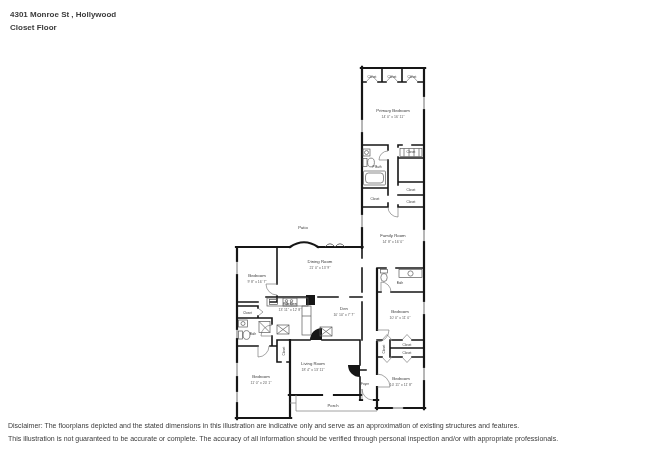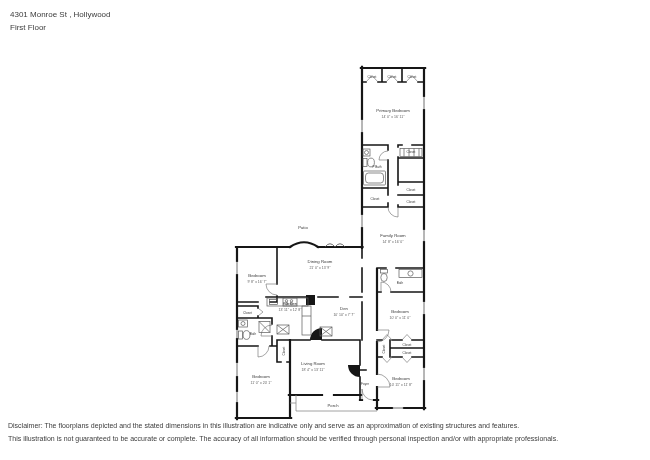--- a/index.html
+++ b/index.html
@@ -1,18 +1,18 @@
 <!DOCTYPE html>
 <html><head>
 <meta charset="utf-8">
 <style>
   html,body{margin:0;padding:0;background:#fff;}
   .page{position:relative;width:650px;height:460px;background:#ffffff;overflow:hidden;
         font-family:"Liberation Sans",sans-serif;color:#3c3c3c;}
-  .header{position:absolute;left:10px;top:8px;font-size:8px;line-height:13px;color:#3c3c3c;}
+  .header{position:absolute;left:10px;top:8px;font-size:8px;line-height:13px;color:#3c3c3c;font-weight:bold;}
   .disclaimer{position:absolute;left:8px;top:419px;font-size:7px;line-height:13px;color:#3c3c3c;}
   svg{position:absolute;left:0;top:0;}
   .wall-ext{stroke:#161616;stroke-width:2.2;fill:none;stroke-linecap:square;}
   .wall-int{stroke:#161616;stroke-width:1.6;fill:none;stroke-linecap:square;}
   .win{stroke:#4a4a4a;stroke-width:0.8;fill:none;}
   .arc{stroke:#6a6a6a;stroke-width:0.6;fill:none;}
   .fix{stroke:#5a5a5a;stroke-width:0.7;fill:none;}
   .thin{stroke:#8a8a8a;stroke-width:0.8;fill:none;}
   .wedge{fill:#161616;stroke:none;}
   .blk{fill:#161616;stroke:none;}
@@ -22,21 +22,21 @@
   .rsmall{font-size:3.1px;}
   .rarea{font-size:4.2px;}
 </style>
 </head>
 <body>
 
 <div class="page">
 
   <div class="header">
     <div>4301 Monroe St , Hollywood</div>
-    <div>First Floor</div>
+    <div>Closet Floor</div>
   </div>
 
   <svg width="650" height="460" viewBox="0 0 650 460">
 
     <g>
       <path class="wall-ext" d="M360.9,68 H425.1 M424,68 V96 M424,110 V229 M424,242 V301 M424,315 V367 M424,381 V409.1 M425.1,408 H404 M392,408 H375.9 M377,409.1 V387 M377,374 V342 M377,330 V269 M362,248 V228 M362,214 V133 M362,119 V66.9"></path>
       <path class="wall-ext" d="M236,247 H290 M318,247 H362.5 M237,248 V261 M237,275 V329 M237,339 V362 M237,377 V391 M237,403 V419.1 M235.9,418 H291.1 M290,418 V395 M290,396 V340 M288.9,395 H322 M334,395 H361.1 M360,400 H362 M374,400 H378.1"></path>
       <path class="wall-ext" d="M290,247 Q304,237.5 318,247"></path>
       <path class="wall-int" d="M362,82 H366 M378,82 H386 M398,82 H406 M418,82 H424 M382,68 V82 M402,68 V82 M362,145 H388 M398,145 H402 M412,145 H424 M388,145 V150 M388,160 V195 M388,203 V207 M398,145 V147 M398,157 V185 M398,205 V207 M398,158 H424 M398,182 H424 M398,195 H424 M362,188 H388 M362,207 H388 M398,207 H424 M362,247 V258"></path>
       <path class="wall-int" d="M377,268 H386 M396,268 H424 M377,292 H381 M391,292 H424 M377,340 H382 M392,340 H402 M412,340 H424 M390,340 V357 M390,348 H424 M377,357 H382 M392,357 H402 M412,357 H424"></path>

